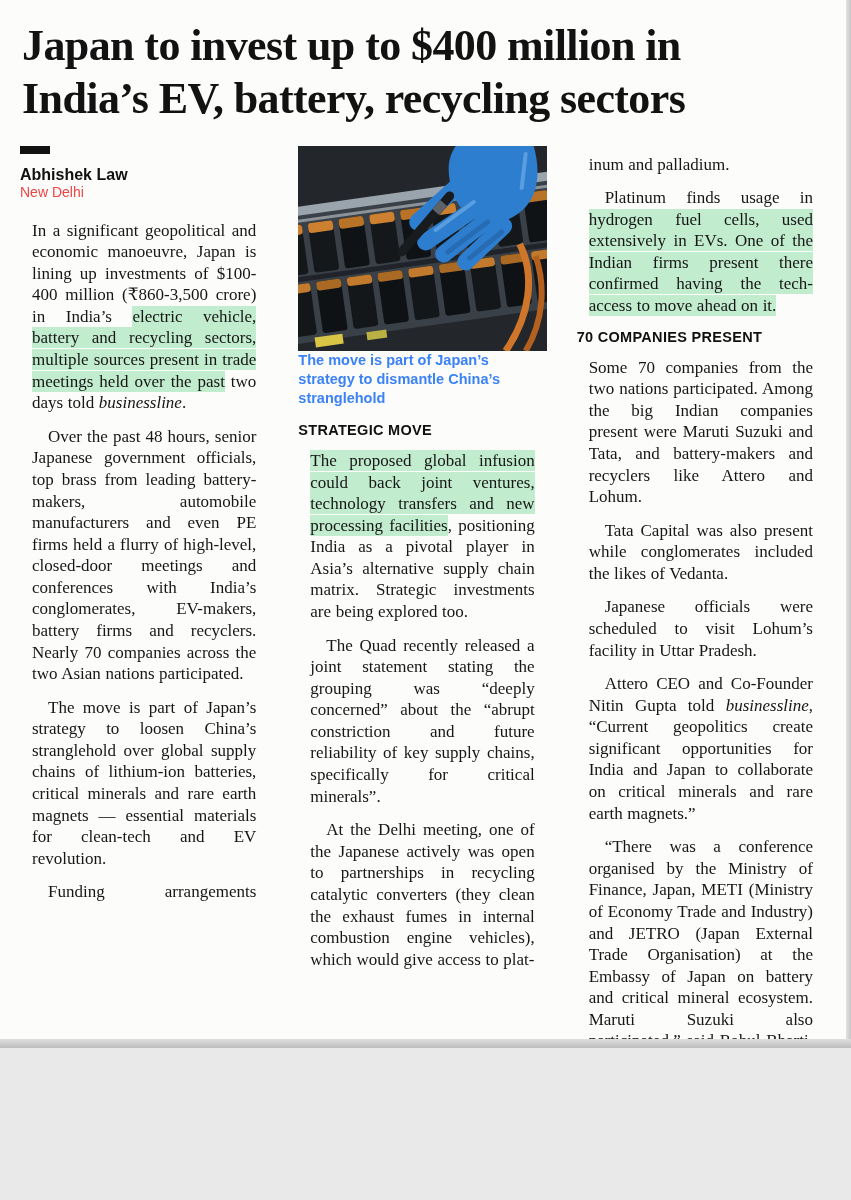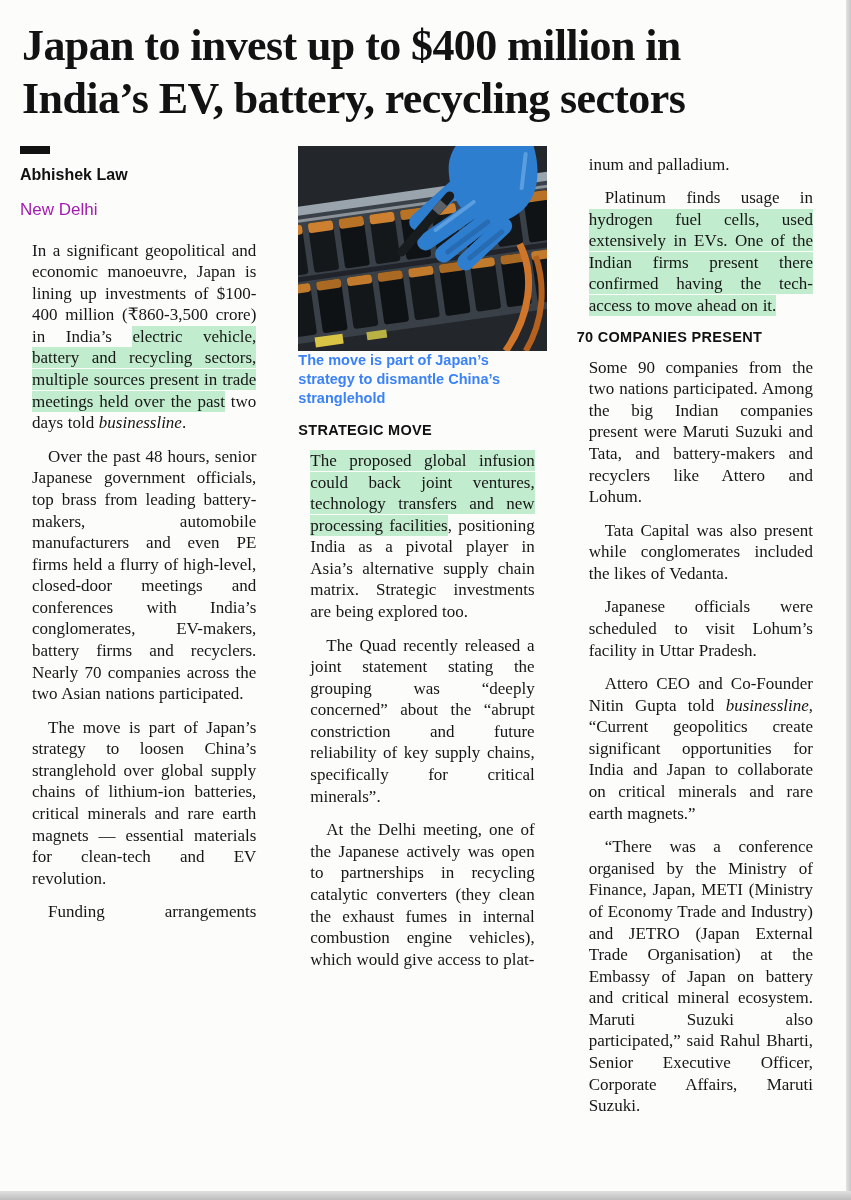--- a/index.html
+++ b/index.html
@@ -8,21 +8,21 @@
   }
   *{box-sizing:border-box;}
   body{
     margin:0;
     background:#e9e9e9;
     font-family:"Liberation Serif","DejaVu Serif",serif;
   }
   .page{
     position:relative;
     width:851px;
-    height:1200px;
+    height:1048px;
     margin:0 auto;
     background:#fcfcfa;
     color:var(--ink);
     padding:10px 26px 0 20px;
     overflow:hidden;
   }
   .edge-right{position:absolute;top:0;right:0;width:5px;height:100%;background:linear-gradient(90deg,#e3e3e3,#c6c6c6);}
   .edge-bottom{position:absolute;left:0;bottom:0;width:100%;height:9px;background:linear-gradient(#e0e0e0,#bdbdbd);}
   
   .headline{
@@ -46,21 +46,21 @@
   .col{flex:1;min-width:0;}
   
   .byline-block{margin:4px 0 20px 0;}
   .byline-bar{width:30px;height:8px;background:#111;margin-bottom:12px;}
   .author{
     font-family:"Liberation Sans","DejaVu Sans",sans-serif;
     font-weight:700;font-size:16px;color:#111;
   }
   .location{
     font-family:"Liberation Sans","DejaVu Sans",sans-serif;
-    font-size:17px;color:#a21caf;margin-top:16px;
+    font-size:14px;color:#ef4444;margin-top:0;
   }
   
   .para{
     font-size:17px;
     line-height:1.27;
     text-align:justify;
     margin:12px;
     text-indent:16px;
     hyphens:auto;
     word-spacing:0.02em;
@@ -202,21 +202,21 @@
       <h3 class="subhead">STRATEGIC MOVE</h3>
       <p class="para flush"><span class="hl">The proposed global infusion could back joint ventures, technology transfers and new processing facilities</span><span>, positioning India as a pivotal player in Asia’s alternative supply chain matrix. Strategic investments are being explored too.</span></p>
       <p class="para">The Quad recently released a joint statement stating the grouping was “deeply concerned” about the “abrupt constriction and future reliability of key supply chains, specifically for critical minerals”.</p>
       <p class="para">At the Delhi meeting, one of the Japanese actively was open to partnerships in recycling catalytic converters (they clean the exhaust fumes in internal combustion engine vehicles), which would give access to plat-</p>
     </div>
 
     <div class="col">
       <p class="para flush">inum and palladium.</p>
       <p class="para"><span>Platinum finds usage in </span><span class="hl">hydrogen fuel cells, used extensively in EVs. One of the Indian firms present there confirmed having the tech-access to move ahead on it.</span></p>
       <h3 class="subhead">70 COMPANIES PRESENT</h3>
-      <p class="para flush">Some 90 companies from the two nations participated. Among the big Indian companies present were Maruti Suzuki and Tata, and battery-makers and recyclers like Attero and Lohum.</p>
+      <p class="para flush">Some 70 companies from the two nations participated. Among the big Indian companies present were Maruti Suzuki and Tata, and battery-makers and recyclers like Attero and Lohum.</p>
       <p class="para">Tata Capital was also present while conglomerates included the likes of Vedanta.</p>
       <p class="para">Japanese officials were scheduled to visit Lohum’s facility in Uttar Pradesh.</p>
       <p class="para"><span>Attero CEO and Co-Founder Nitin Gupta told </span><span class="it">businessline</span><span>, “Current geopolitics create significant opportunities for India and Japan to collaborate on critical minerals and rare earth magnets.”</span></p>
       <p class="para">“There was a conference organised by the Ministry of Finance, Japan, METI (Ministry of Economy Trade and Industry) and JETRO (Japan External Trade Organisation) at the Embassy of Japan on battery and critical mineral ecosystem. Maruti Suzuki also participated,” said Rahul Bharti, Senior Executive Officer, Corporate Affairs, Maruti Suzuki.</p>
     </div>
 
   </div>
 
   <div class="edge-right"></div>
   <div class="edge-bottom"></div>

